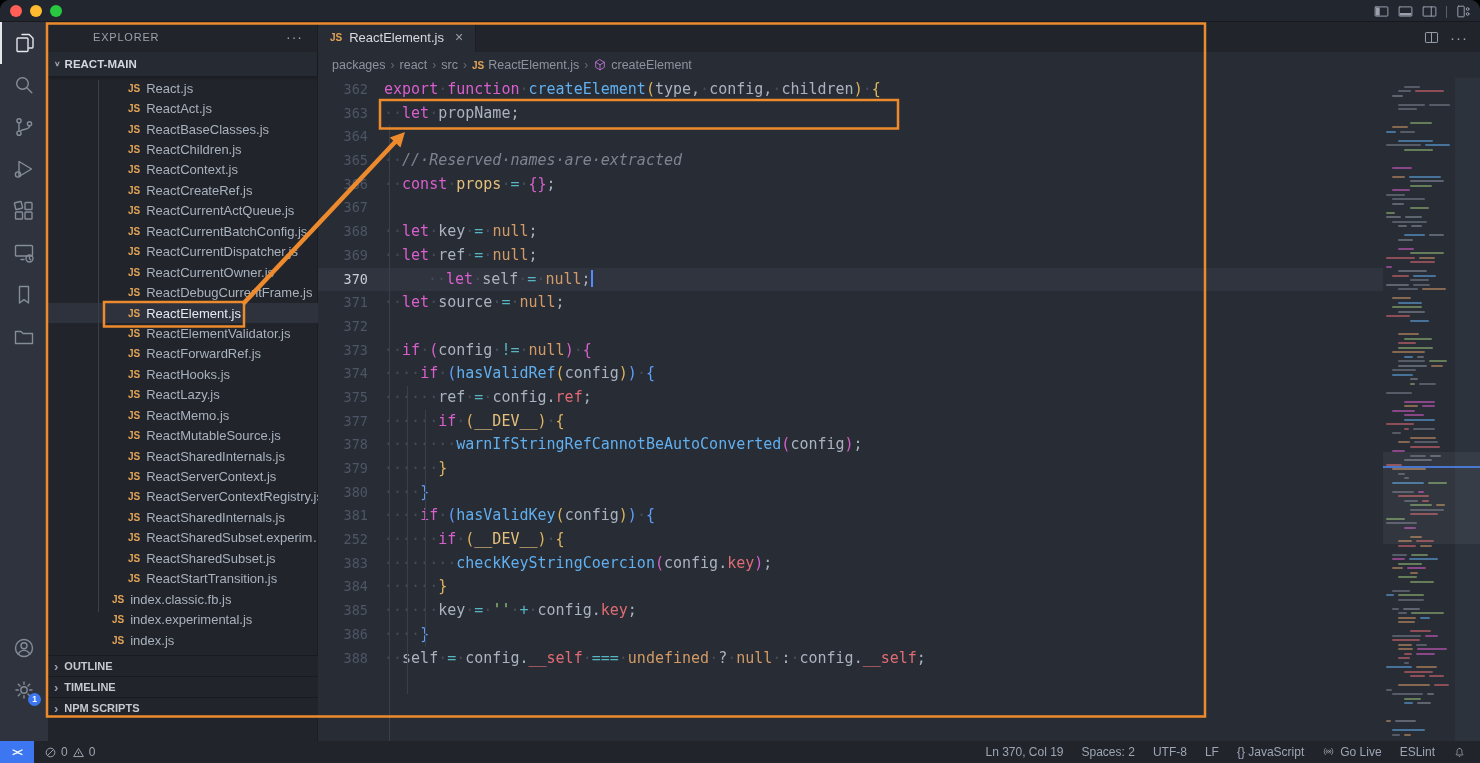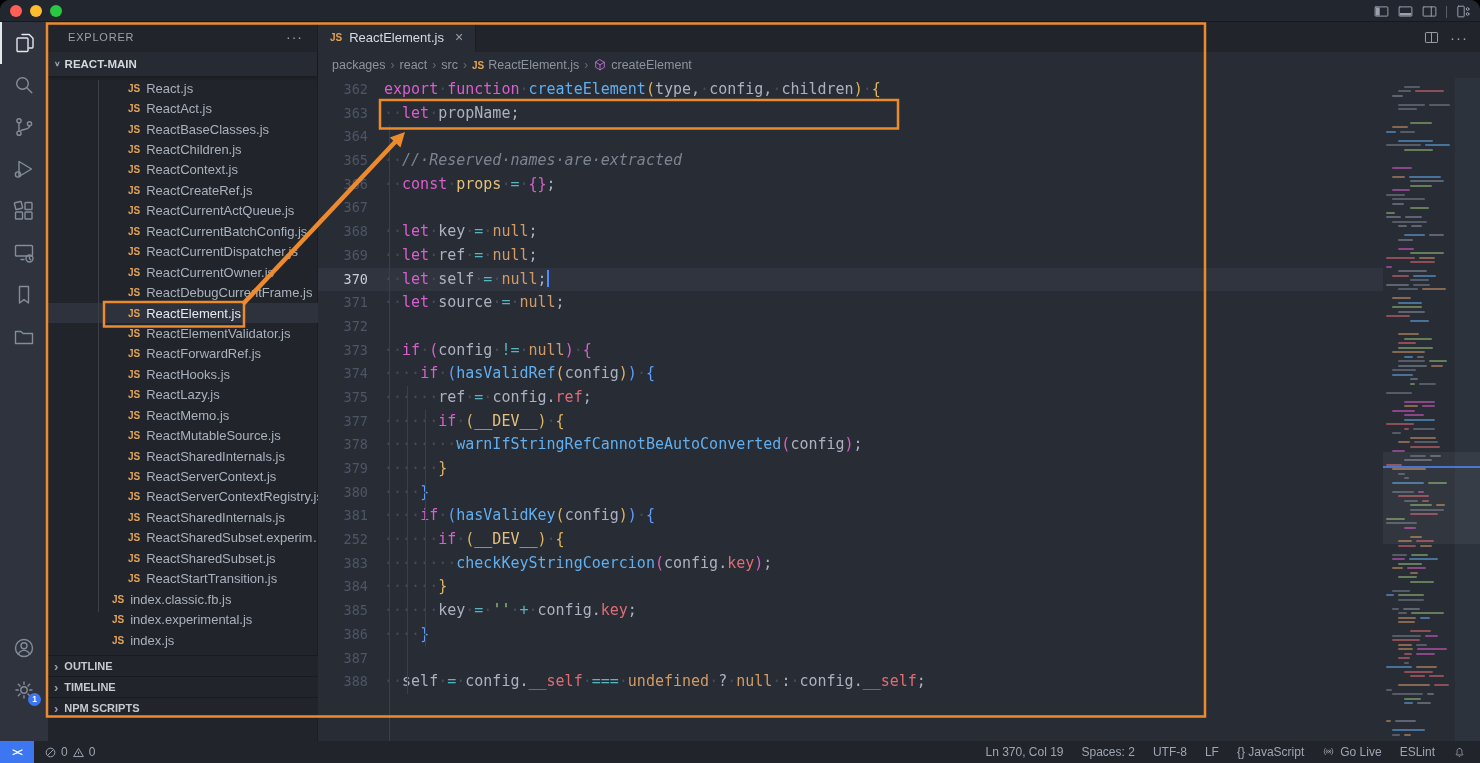--- a/index.html
+++ b/index.html
@@ -20,21 +20,21 @@
   
   #activitybar{position:absolute;left:0;top:22px;width:48px;height:719px;background:#2e333d;display:flex;flex-direction:column;align-items:center;}
   .act-item{position:relative;width:48px;height:42px;display:flex;align-items:center;justify-content:center;color:#858c99;cursor:pointer;}
   .act-item.active{color:#e4e7ec;border-left:2px solid #e4e7ec;}
   .act-item svg{width:24px;height:24px;display:block;}
   #activity-bottom{margin-top:auto;margin-bottom:30px;display:flex;flex-direction:column;align-items:center;}
   .badge{position:absolute;right:7px;bottom:5px;min-width:13px;height:13px;border-radius:7px;background:var(--accent-blue,#3d76f1);color:#fff;font-size:8.5px;line-height:13px;text-align:center;font-weight:bold;}
 
   
   #sidebar{position:absolute;left:48px;top:22px;width:270px;height:719px;background:#21252b;border-right:1px solid #1a1d23;}
-  #sb-header{height:30px;display:flex;align-items:center;padding:0 14px 0 20px;font-size:11px;letter-spacing:.8px;color:#9aa1ad;}
+  #sb-header{height:30px;display:flex;align-items:center;padding:0 14px 0 20px;font-size:11px;letter-spacing:.8px;color:#9aa1ad;margin-left:25px;}
   #sb-more{margin-left:auto;color:#9aa1ad;font-size:14px;letter-spacing:1px;cursor:pointer;}
   #sb-project{height:24px;display:flex;align-items:center;gap:4px;background:#262b33;box-shadow:0 2px 3px rgba(0,0,0,.25);padding:0 8px 0 6px;font-size:11.5px;font-weight:bold;color:#d3d7de;}
   #sb-project .chev{font-size:9px;color:#9aa1ad;transform:scaleY(.8);}
   #file-list{position:absolute;left:0;top:56px;width:270px;height:598px;overflow:hidden;}
   .file-row{height:20.45px;display:flex;align-items:center;gap:6px;font-size:13px;color:#a9b1bd;cursor:pointer;white-space:nowrap;}
   .file-row.d1{padding-left:64px;}
   .file-row.d2{padding-left:80px;}
   .file-row.selected{background:#2d323c;color:#e6eaf0;}
   .js-badge{font-size:10px;font-weight:bold;color:#e2a356;flex:0 0 auto;}
   #tree-guide{position:absolute;left:50px;top:2px;width:1px;height:532px;background:#3a3f48;}
@@ -53,21 +53,21 @@
   .bc-seg{display:flex;align-items:center;gap:4px;cursor:pointer;}
   .bc-sep{color:#646b76;font-size:12px;}
   .bc-seg .icon svg{width:14px;height:14px;display:block;}
   .bc-cube{color:#c678dd;}
 
   
   #codearea{position:absolute;left:318px;top:78px;width:1065px;height:663px;background:#282c34;overflow:hidden;font-family:"DejaVu Sans Mono",monospace;cursor:text;}
   .cl{display:flex;height:23.7px;line-height:23.7px;white-space:pre;}
   .cl .ln{flex:0 0 50px;text-align:right;color:#4d5566;font-size:13.5px;user-select:none;}
   .cl .toks{padding-left:16px;font-size:15px;}
-  .cl.cur{background:rgba(153,170,214,.07);}
+  .cl.cur{background:rgba(153,170,214,.07);gap:44px;}
   .cl.cur .ln{color:#c8cdd6;}
   .tk-kw{color:var(--c-kw);} .tk-fn{color:var(--c-fn);} .tk-cm{color:var(--c-cm);font-style:italic;}
   .tk-v{color:var(--c-v);} .tk-pr{color:var(--c-pr);} .tk-kc{color:var(--c-kc);}
   .tk-op{color:var(--c-op);} .tk-st{color:var(--c-st);} .tk-cv{color:var(--c-cv);}
   .tk-b1{color:var(--c-b1);} .tk-b2{color:var(--c-b2);} .tk-b3{color:var(--c-b3);}
   .tk-p{color:var(--c-p);} .tk-ws{color:var(--c-ws);}
   .caret{display:inline-block;width:2px;height:17px;background:#528bff;vertical-align:-3px;}
   .iguide{position:absolute;width:1px;background:#3a3f48;}
 
   
@@ -440,21 +440,20 @@
         <div class="cl"><span class="ln">377</span><span class="toks"><span class="tk-ws">······</span><span class="tk-kw">if</span><span class="tk-ws">·</span><span class="tk-b1">(</span><span class="tk-cv">__DEV__</span><span class="tk-b1">)</span><span class="tk-ws">·</span><span class="tk-b1">{</span></span></div>
         <div class="cl"><span class="ln">378</span><span class="toks"><span class="tk-ws">········</span><span class="tk-fn">warnIfStringRefCannotBeAutoConverted</span><span class="tk-b2">(</span><span class="tk-v">config</span><span class="tk-b2">)</span><span class="tk-p">;</span></span></div>
         <div class="cl"><span class="ln">379</span><span class="toks"><span class="tk-ws">······</span><span class="tk-b1">}</span></span></div>
         <div class="cl"><span class="ln">380</span><span class="toks"><span class="tk-ws">····</span><span class="tk-b3">}</span></span></div>
         <div class="cl"><span class="ln">381</span><span class="toks"><span class="tk-ws">····</span><span class="tk-kw">if</span><span class="tk-ws">·</span><span class="tk-b3">(</span><span class="tk-fn">hasValidKey</span><span class="tk-b1">(</span><span class="tk-v">config</span><span class="tk-b1">)</span><span class="tk-b3">)</span><span class="tk-ws">·</span><span class="tk-b3">{</span></span></div>
         <div class="cl"><span class="ln">252</span><span class="toks"><span class="tk-ws">······</span><span class="tk-kw">if</span><span class="tk-ws">·</span><span class="tk-b1">(</span><span class="tk-cv">__DEV__</span><span class="tk-b1">)</span><span class="tk-ws">·</span><span class="tk-b1">{</span></span></div>
         <div class="cl"><span class="ln">383</span><span class="toks"><span class="tk-ws">········</span><span class="tk-fn">checkKeyStringCoercion</span><span class="tk-b2">(</span><span class="tk-v">config</span><span class="tk-p">.</span><span class="tk-pr">key</span><span class="tk-b2">)</span><span class="tk-p">;</span></span></div>
         <div class="cl"><span class="ln">384</span><span class="toks"><span class="tk-ws">······</span><span class="tk-b1">}</span></span></div>
         <div class="cl"><span class="ln">385</span><span class="toks"><span class="tk-ws">······</span><span class="tk-v">key</span><span class="tk-ws">·</span><span class="tk-op">=</span><span class="tk-ws">·</span><span class="tk-st">''</span><span class="tk-ws">·</span><span class="tk-op">+</span><span class="tk-ws">·</span><span class="tk-v">config</span><span class="tk-p">.</span><span class="tk-pr">key</span><span class="tk-p">;</span></span></div>
         <div class="cl"><span class="ln">386</span><span class="toks"><span class="tk-ws">····</span><span class="tk-b3">}</span></span></div>
-        <div class="cl"><span class="ln">387</span><span class="toks"></span></div>
         <div class="cl"><span class="ln">388</span><span class="toks"><span class="tk-ws">··</span><span class="tk-v">self</span><span class="tk-ws">·</span><span class="tk-op">=</span><span class="tk-ws">·</span><span class="tk-v">config</span><span class="tk-p">.</span><span class="tk-pr">__self</span><span class="tk-ws">·</span><span class="tk-op">===</span><span class="tk-ws">·</span><span class="tk-kc">undefined</span><span class="tk-ws">·</span><span class="tk-p">?</span><span class="tk-ws">·</span><span class="tk-kc">null</span><span class="tk-ws">·</span><span class="tk-p">:</span><span class="tk-ws">·</span><span class="tk-v">config</span><span class="tk-p">.</span><span class="tk-pr">__self</span><span class="tk-p">;</span></span></div>
       </div>
   </div>
 
   <div id="minimap">
       <div class="mm-bar" style="left: 21px; top: 7.5px; width: 16.2867px; background: rgb(123, 132, 148);"></div>
       <div class="mm-bar" style="left: 15px; top: 12px; width: 12.713px; background: rgb(123, 132, 148);"></div>
       <div class="mm-bar" style="left: 31.713px; top: 12px; width: 29.4646px; background: rgb(224, 108, 117);"></div>
       <div class="mm-bar" style="left: 9px; top: 16.5px; width: 10.6482px; background: rgb(139, 147, 162);"></div>
       <div class="mm-bar" style="left: 15px; top: 25.5px; width: 27.1106px; background: rgb(123, 132, 148);"></div>

